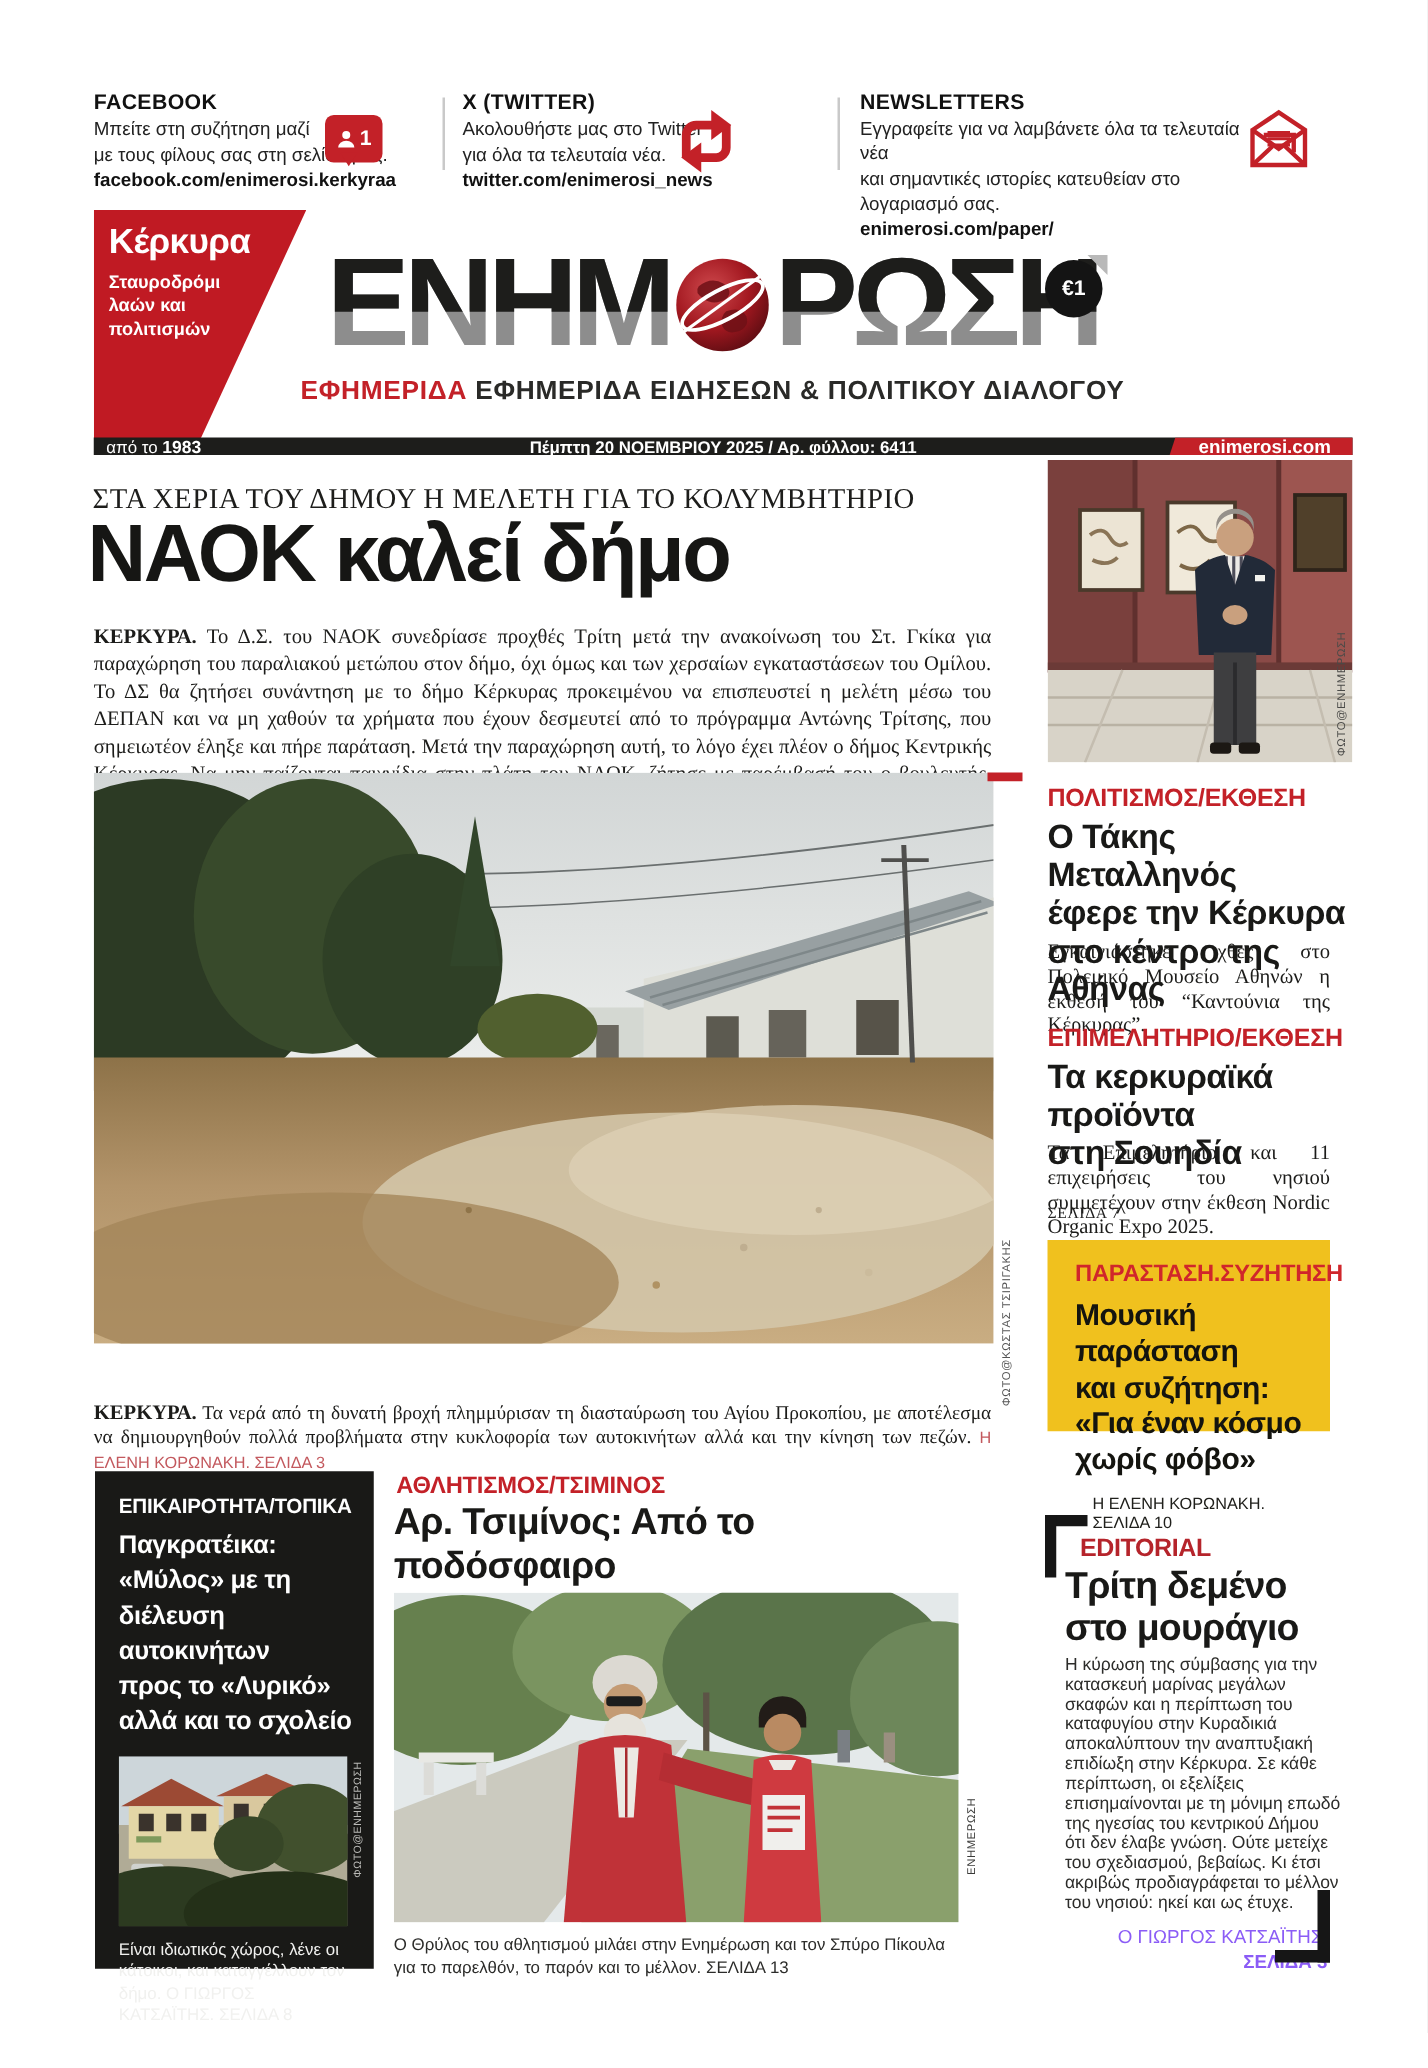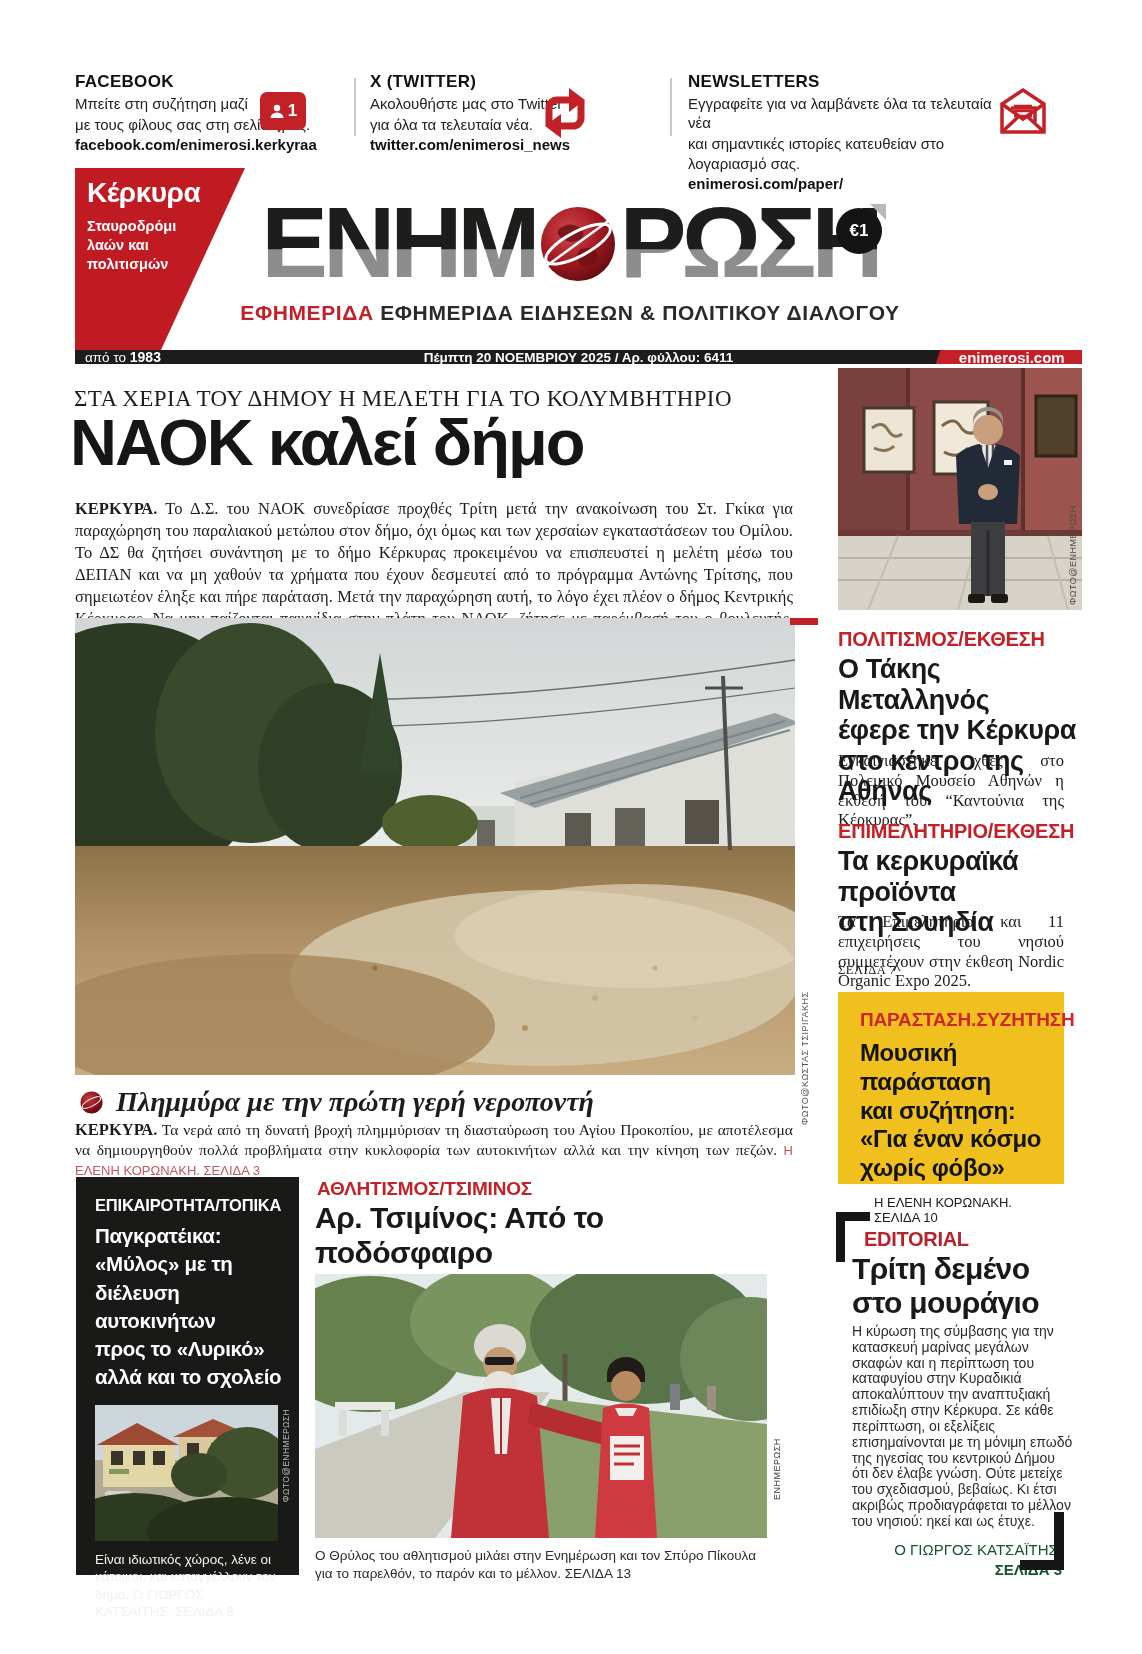--- a/index.html
+++ b/index.html
@@ -76,21 +76,21 @@
              text-align:justify; color:#1c1c1a; }
   .smallcaps-ref { font-size:12.5px; letter-spacing:.5px; color:#222; font-family:"Liberation Serif",serif; }
 
   .yellow-box { background:#f0c11e; padding:17px 14px 0 22px; }
   .yb-head { font-size:24px; line-height:1.2; font-weight:800; color:#14140f; letter-spacing:-.4px; margin-top:8px; }
   .yb-byline { font-size:13px; color:#20201c; margin-top:12px; padding-left:14px; }
 
   .ed-label { color:#b5242b; font-weight:800; font-size:20px; letter-spacing:-.3px; }
   .ed-head { font-size:30px; line-height:1.12; font-weight:800; color:#191917; letter-spacing:-.6px; }
   .ed-body { font-size:14px; line-height:1.13; color:#2c2c2a; }
-  .ed-byline { font-size:15px; line-height:1.32; color:#14532d; text-align:right; }
+  .ed-byline { font-size:15px; line-height:1.32; color:#8b5cf6; text-align:right; }
   .bracket-tl { border-left:9px solid #161616; border-top:9px solid #161616; }
   .bracket-br { border-right:10px solid #161616; border-bottom:10px solid #161616; }
 
   
   .black-box { background:#191917; padding:19px 16px 0 19px; }
   .bb-kicker { color:#fff; font-weight:800; font-size:16.5px; letter-spacing:-.2px; }
   .bb-head { color:#fff; font-weight:800; font-size:20.5px; line-height:1.38; margin-top:7px; letter-spacing:-.3px; }
   .bb-cap { color:#f1f1ef; font-size:13.5px; line-height:1.3; margin-top:10px; }
   .bb-photo { position:relative; margin-top:13px; width:183px; height:136px; }
   .bb-credit { position:absolute; right:-13px; top:4px; color:#b9b9b6; font-size:8.5px;
@@ -254,34 +254,20 @@
         <circle cx="340" cy="390" r="3" fill="#97severe" opacity="0"></circle>
       <circle cx="620" cy="400" r="3" fill="#cbbb9c"></circle>
         <circle cx="300" cy="350" r="2.5" fill="#8f7449"></circle>
       <line x1="648" y1="58" x2="655" y2="232" stroke="#4f4f4d" stroke-width="4"></line>
       <line x1="630" y1="70" x2="668" y2="70" stroke="#4f4f4d" stroke-width="3"></line>
     </svg>
   </div>
   <div class="abs" style="left:790px; top:618px; width:28px; height:7px; background:#c32128;"></div>
   <div class="abs vcredit" style="left:800px; top:955px; height:170px;">ΦΩΤΟ@ΚΩΣΤΑΣ ΤΣΙΡΙΓΑΚΗΣ</div>
 
-  <div class="abs" style="left:80px; top:1086px; display:flex; align-items:center; gap:13px;">
-    <svg width="23" height="23" viewBox="0 0 23 23">
-      <defs>
-          <radialGradient id="gb" cx="38%" cy="34%" r="75%">
-            <stop offset="0" stop-color="#c04046"></stop>
-            <stop offset=".6" stop-color="#8c1218"></stop>
-            <stop offset="1" stop-color="#43090c"></stop>
-          </radialGradient>
-        </defs>
-      <circle cx="11.5" cy="11.5" r="11" fill="url(#gb)"></circle>
-      <ellipse cx="11.5" cy="11.5" rx="10.5" ry="3.6" fill="none" stroke="#fff" stroke-width="1" transform="rotate(-28 11.5 11.5)"></ellipse>
-    </svg>
-    <span class="cap-title">Πλημμύρα με την πρώτη γερή νεροποντή</span>
-  </div>
   <div class="abs serif-body" style="left:75px; top:1120px; width:718px; font-size:15.5px; line-height:1.24;">
     <b>ΚΕΡΚΥΡΑ.</b><span> Τα νερά από τη δυνατή βροχή πλημμύρισαν τη διασταύρωση του Αγίου Προκοπίου, με αποτέλεσμα να δημιουργηθούν πολλά προβλήματα στην κυκλοφορία των αυτοκινήτων αλλά και την κίνηση των πεζών. </span><span style="font-family:'Liberation Sans',sans-serif; font-size:13px; color:#c3595e;">Η ΕΛΕΝΗ ΚΟΡΩΝΑΚΗ. ΣΕΛΙΔΑ 3</span>
   </div>
 
   <div class="abs photo-frame" style="left:838px; top:368px; width:244px; height:242px;">
     <svg width="244" height="242" viewBox="0 0 244 242" preserveAspectRatio="none">
       <rect width="244" height="170" fill="#8a4a47"></rect>
       <rect width="70" height="170" fill="#7a403d"></rect>
       <rect x="185" width="59" height="162" fill="#9d5550"></rect>
       <rect x="68" width="4" height="170" fill="#60302e"></rect>
@@ -317,21 +303,21 @@
   <div class="abs rc-body" style="left:838px; top:751px; width:226px;">Εγκαινιάστηκε χθες στο Πολεμικό Μουσείο Αθηνών η έκθεσή του “Καντούνια της Κέρκυρας”.</div>
 
   <div class="abs kicker-red" style="left:838px; top:820px;">ΕΠΙΜΕΛΗΤΗΡΙΟ/ΕΚΘΕΣΗ</div>
   <div class="abs rc-head pre" style="left:838px; top:846px; width:244px;">Τα κερκυραϊκά προϊόντα
 στη Σουηδία</div>
   <div class="abs rc-body" style="left:838px; top:912px; width:226px;">
     <span>Τα Επιμελητήριο και 11 επιχειρήσεις του νησιού συμμετέχουν στην έκθεση  Nordic Organic Expo 2025.</span>
   </div>
   <div class="abs smallcaps-ref" style="left:838px; top:963px;">ΣΕΛΙΔΑ 7</div>
 
-  <div class="abs yellow-box" style="left:838px; top:992px; width:226px; height:192px;">
+  <div class="abs yellow-box" style="left:838px; top:992px; width:226px; height:153px;">
     <div class="kicker-red" style="color:#d0262b; font-size:19px;">ΠΑΡΑΣΤΑΣΗ.ΣΥΖΗΤΗΣΗ</div>
     <div class="yb-head pre">Μουσική παράσταση
 και συζήτηση:
 «Για έναν κόσμο
 χωρίς φόβο»</div>
     <div class="yb-byline">Η ΕΛΕΝΗ ΚΟΡΩΝΑΚΗ. ΣΕΛΙΔΑ 10</div>
   </div>
 
   <div class="abs bracket-tl" style="left:836px; top:1212px; width:34px; height:50px;"></div>
   <div class="abs ed-label" style="left:864px; top:1228px;">EDITORIAL</div>

